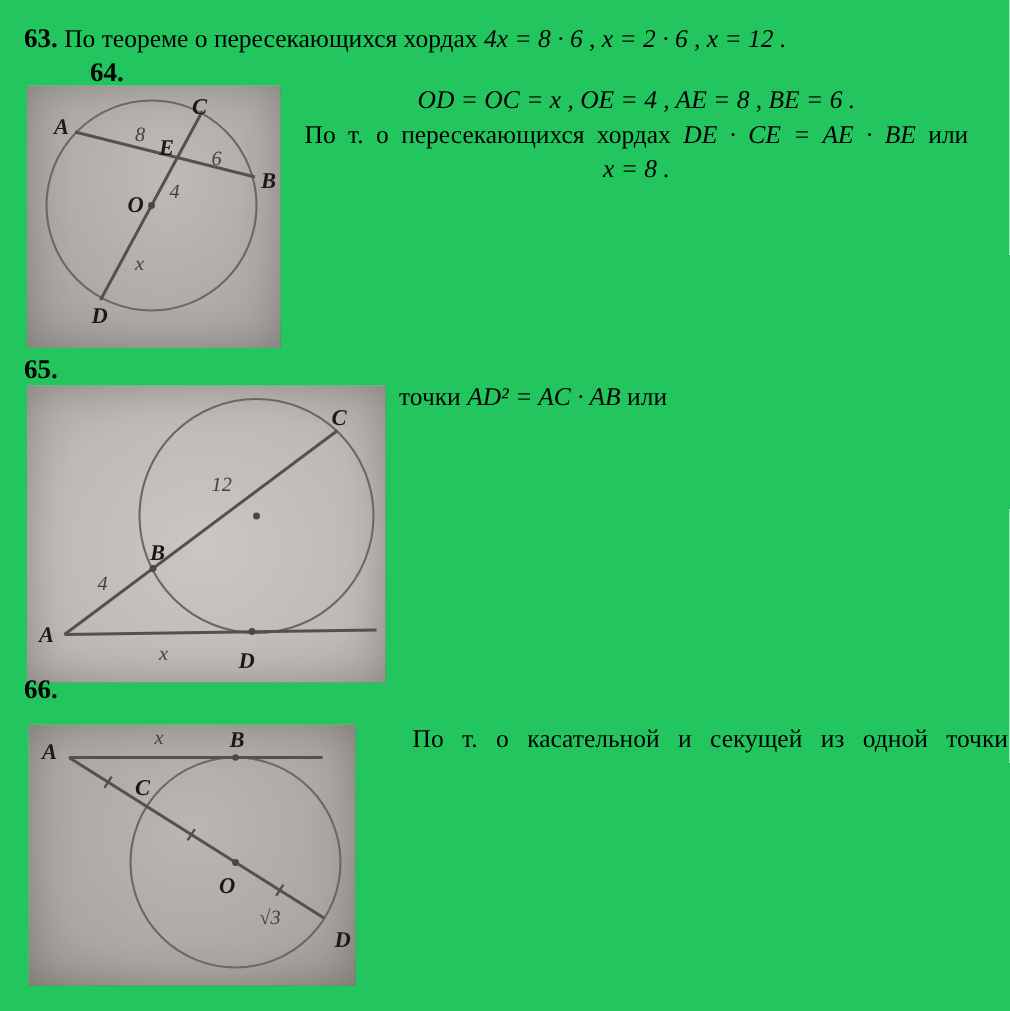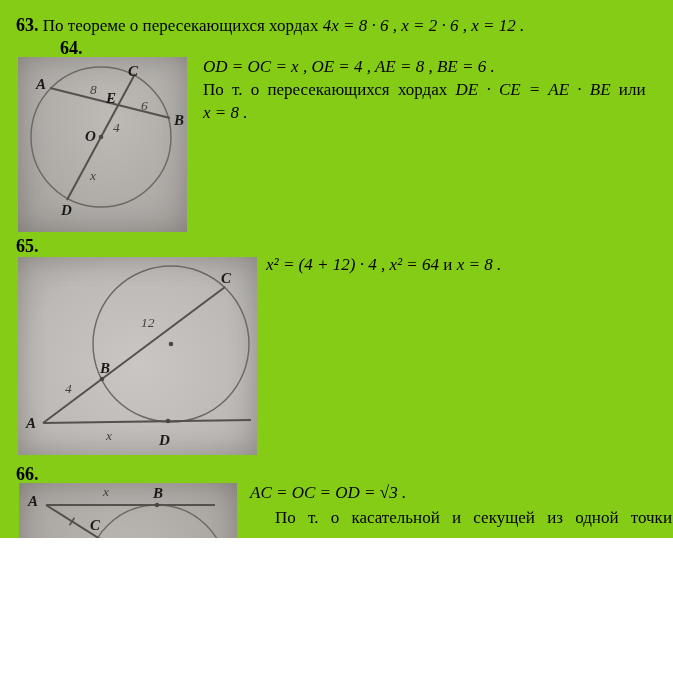--- a/index.html
+++ b/index.html
@@ -1,23 +1,23 @@
 <!DOCTYPE html>
 <html lang="ru"><head>
 <meta charset="utf-8">
 <style>
   html,body{margin:0;padding:0;background:#ffffff;}
   body{font-family:"Liberation Serif",serif;color:#000;}
-  .page{position:relative;width:673px;height:538px;overflow:hidden;background:#84cc16;}
+  .page{position:relative;width:673px;height:674px;overflow:hidden;background:#22c55e;}
   .line{position:absolute;white-space:nowrap;font-size:17px;line-height:22px;}
   .num{font-weight:bold;font-size:18px;}
   .m{font-style:italic;}
   .t{font-style:normal;}
   .sol{position:absolute;white-space:nowrap;font-size:17px;}
-  .sol .row{white-space:nowrap;}
+  .sol .row{white-space:nowrap;text-align:center;}
   #sol64 .row{line-height:23px;}
   #sol65 .row{line-height:24px;}
   #sol66 .row{line-height:25px;}
   #sol64 .r3{word-spacing:4px;}
   #sol65 .r1{word-spacing:9px;}
   #sol66 .r2{word-spacing:8px;margin-left:25px;}
   .photo{position:absolute;box-shadow:inset 0 0 28px rgba(45,40,34,.28);}
   #photo64{left:18px;top:57px;width:169px;height:175px;
     background:radial-gradient(ellipse at 55% 35%, #bebbb7 0%, #aeaba7 60%, #9e9b97 100%);}
   #photo65{left:18px;top:257px;width:239px;height:198px;
@@ -95,26 +95,26 @@
       <text class="nm" x="123" y="70">12</text>
       <text class="pt" x="82" y="116">B</text>
       <text class="nm" x="47" y="136">4</text>
       <text class="pt" x="8" y="171">A</text>
       <text class="nm" x="88" y="183">x</text>
       <text class="pt" x="141" y="188">D</text>
     </svg>
   </div>
 
   <div class="sol" id="sol65" style="left:266px;top:253px;">
-    <div class="row r3">
-      <span class="m">x² = (4 + 12) · 4 ,  x² = 64</span><span class="t"> и </span><span class="m">x = 8 .</span>
+    <div class="row r2">
+      <span class="t">точки </span><span class="m">AD² = AC · AB</span><span class="t"> или</span>
     </div>
   </div>
 
-  <div class="line" style="left:16px;top:463px;">
+  <div class="line" style="left:16px;top:448px;">
     <span class="num">66.</span>
   </div>
 
   <div class="photo" id="photo66">
     <svg viewBox="0 0 218 174">
       <circle class="stroke thin" cx="138" cy="92" r="70"></circle>
       <line class="stroke thick" x1="27" y1="22" x2="196" y2="22"></line>
       <line class="stroke thick" x1="27" y1="22" x2="197" y2="129"></line>
       <line class="stroke" stroke-width="1.6" x1="50.6" y1="42.3" x2="55.4" y2="34.7"></line>
       <line class="stroke" stroke-width="1.6" x1="106.1" y1="77.3" x2="110.9" y2="69.7"></line>
@@ -125,21 +125,18 @@
       <text class="nm" x="84" y="13">x</text>
       <text class="pt" x="134" y="15">B</text>
       <text class="pt" x="71" y="47">C</text>
       <text class="pt" x="127" y="112">O</text>
       <text class="nm" x="154" y="133">√3</text>
       <text class="pt" x="204" y="148">D</text>
     </svg>
   </div>
 
   <div class="sol" id="sol66" style="left:250px;top:480px;">
-    <div class="row r1">
-      <span class="m">AC = OC = OD = √3 .</span>
-    </div>
     <div class="row r2">
       <span class="t">По т. о касательной и секущей из одной точки</span>
     </div>
   </div>
 
 </div>
 
 </body></html>

